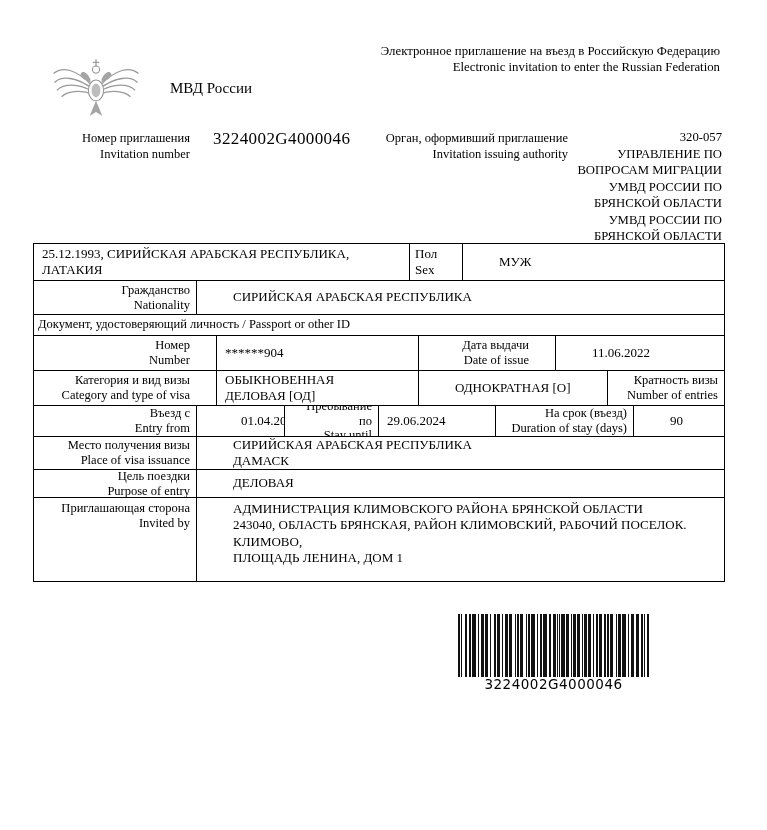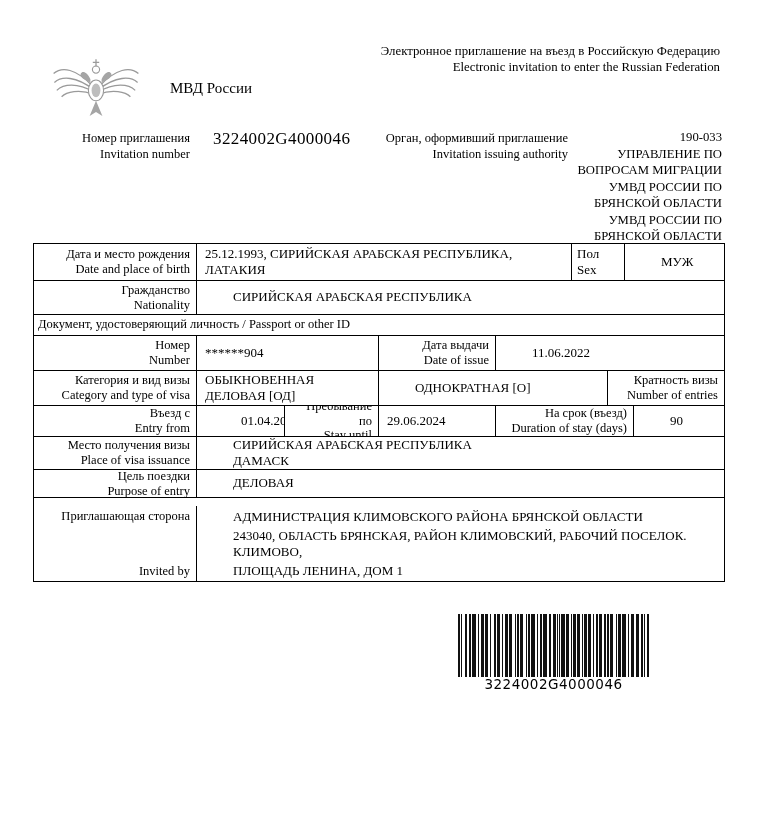--- a/index.html
+++ b/index.html
@@ -40,32 +40,32 @@
   }
   .row { display:flex; border-top:1px solid #000; box-sizing:border-box; }
   .row:first-child { border-top:none; }
   .cell {
     box-sizing:border-box; border-left:1px solid #000;
     display:flex; flex-direction:column; justify-content:center;
     padding:2px 8px; font-size:13px; line-height:1.25; overflow:hidden;
   }
   .cell:first-child { border-left:none; }
   .lbl { text-align:right; font-size:12.5px; line-height:1.18; padding-right:6px; }
-  .top { justify-content:space-between; padding-top:3px;margin-top:8px; }
+  .top { justify-content:flex-start; padding-top:3px; }
   .w-label { width:162px; flex:0 0 162px; }
   .grow { flex:1 1 auto;padding-left:36px; }
   .w375 { width:375px; flex:0 0 375px; }
   .w53  { width:53px;  flex:0 0 53px; }
   .w182 { width:182px; flex:0 0 182px; }
   .w117 { width:117px; flex:0 0 117px; }
   .w88  { width:88px;  flex:0 0 88px;padding-left:44px; }
   .w94  { width:94px;  flex:0 0 94px;padding-left:12px; }
   .w138 { width:138px; flex:0 0 138px; }
   .h36 { height:36px; } .h34 { height:34px; } .h21 { height:21px; }
-  .h35 { height:35px; } .h31 { height:31px; } .h33 { height:33px; }
+  .h35 { height:35px;gap:20px; } .h31 { height:31px; } .h33 { height:33px; }
   .h28 { height:28px; } .h84 { height:84px; }
   .section-cell { font-size:12.5px; padding-left:4px; }
   .vline { display:block; }
 
   
   .barcode {
     position:absolute; left:458px; top:614px; width:191px; height:63px;
     display:flex; align-items:stretch; overflow:hidden;
   }
   .barcode div { height:100%; }
@@ -111,36 +111,32 @@
     <span class="vline">Номер приглашения</span>
     <span class="vline">Invitation number</span>
   </div>
   <div class="inv-num-value">3224002G4000046</div>
 
   <div class="authority-label">
     <span class="vline">Орган, оформивший приглашение</span>
     <span class="vline">Invitation issuing authority</span>
   </div>
   <div class="authority-value">
-    <span>190-033</span>
+    <span>320-057</span>
     <span>УПРАВЛЕНИЕ ПО</span>
     <span>ВОПРОСАМ МИГРАЦИИ</span>
     <span>УМВД РОССИИ ПО</span>
     <span>БРЯНСКОЙ ОБЛАСТИ</span>
     <span>УМВД РОССИИ ПО</span>
     <span>БРЯНСКОЙ ОБЛАСТИ</span>
   </div>
 
   <div class="tbl">
 
     <div class="row h36">
-      <div class="cell lbl w-label">
-        <span>Дата и место рождения</span>
-        <span>Date and place of birth</span>
-      </div>
       <div class="cell w375">
         <span>25.12.1993, СИРИЙСКАЯ АРАБСКАЯ РЕСПУБЛИКА, ЛАТАКИЯ</span>
       </div>
       <div class="cell w53" style="padding-left:5px;">
         <span>Пол</span>
         <span>Sex</span>
       </div>
       <div class="cell grow">
         <span>МУЖ</span>
       </div>

